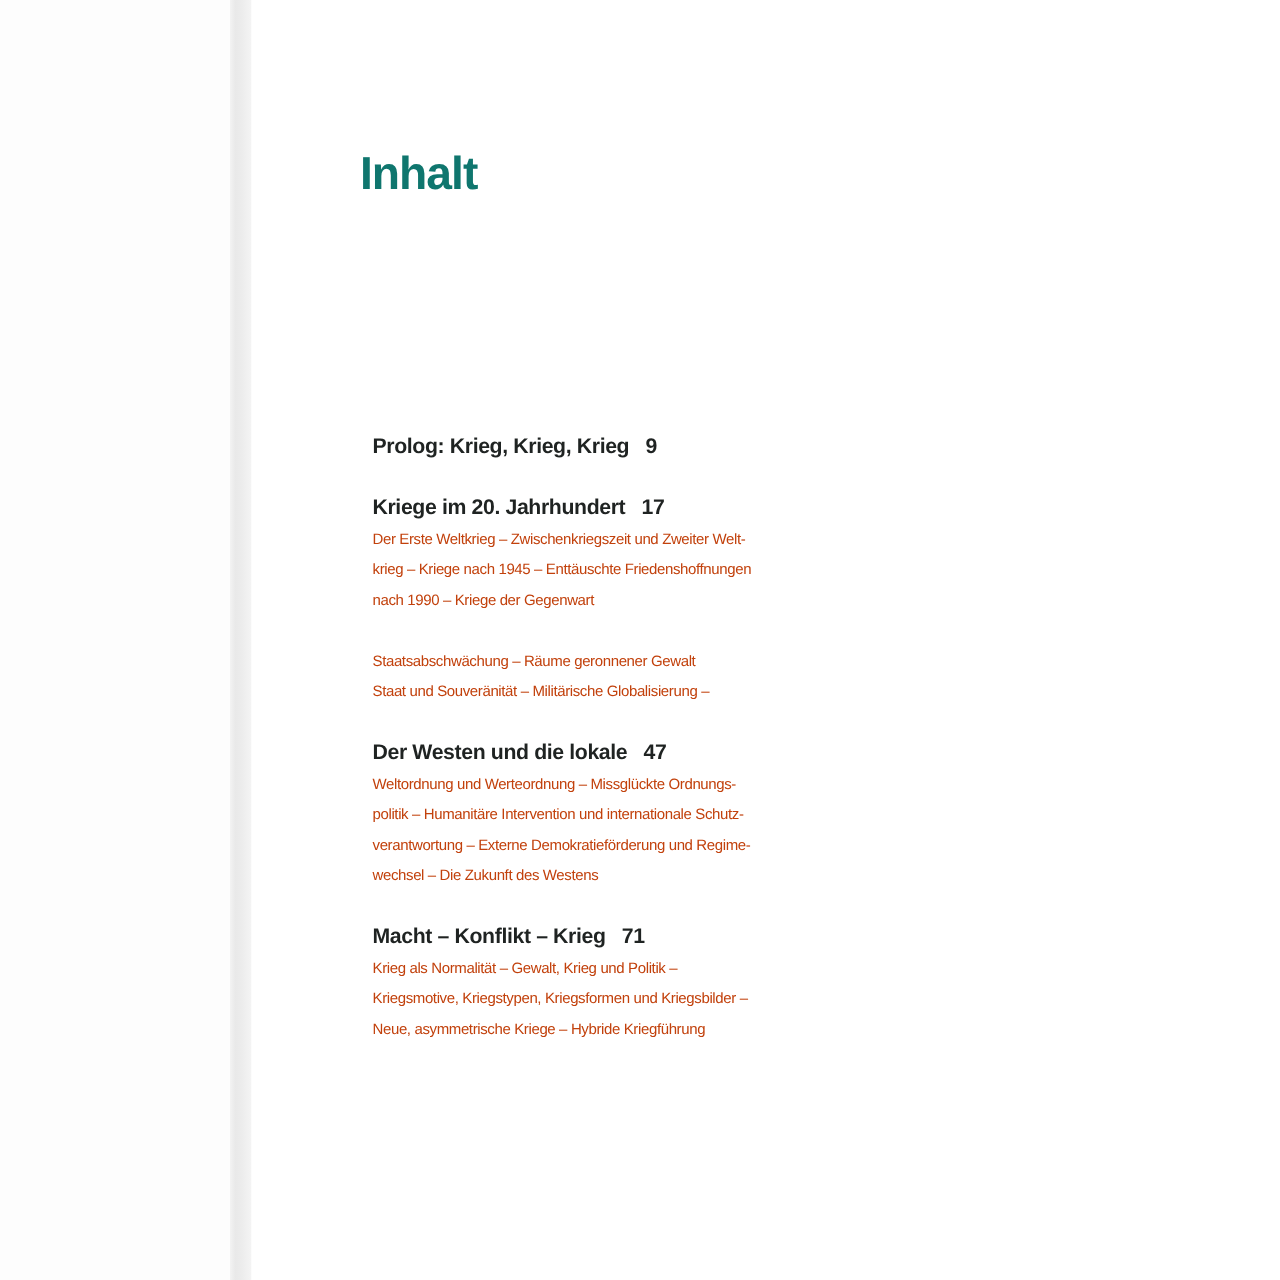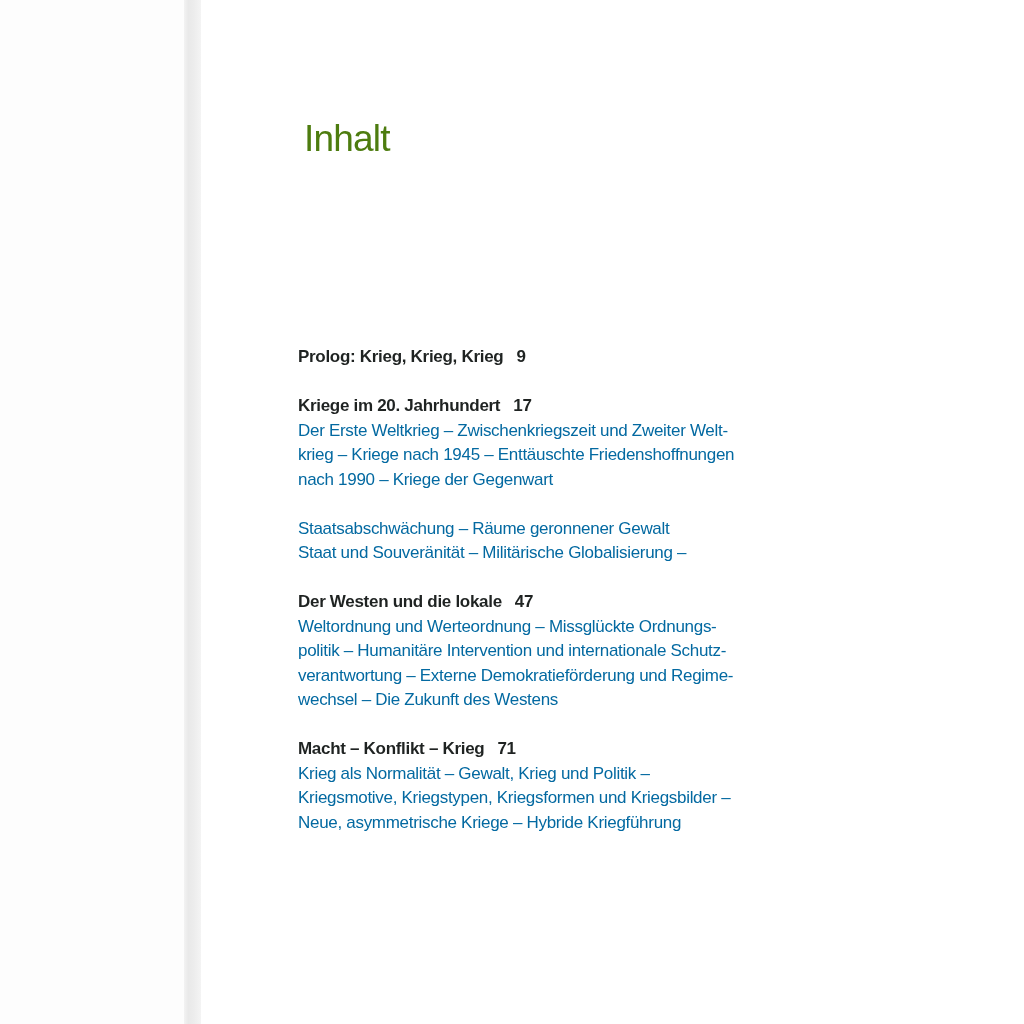--- a/index.html
+++ b/index.html
@@ -32,26 +32,26 @@
   }
   .content {
     position: absolute;
     left: 288px;
     top: 0;
     width: 470px;
   }
   .page-title {
     position: absolute;
     top: 120px;
-    left: 16px;
+    left: 0;
     font-size: 37px;
     line-height: 38px;
-    font-weight: normal;
+    font-weight: bold;
     letter-spacing: -0.8px;
-    color: #4d7c0f;
+    color: #0f766e;
     white-space: nowrap;
   }
   .toc {
     position: absolute;
     top: 345px;
     left: 0;
     width: 470px;
   }
   .toc-entry {
     margin-bottom: 24.5px;
@@ -63,24 +63,24 @@
     font-weight: bold;
     letter-spacing: -0.3px;
     color: #1f2322;
     white-space: nowrap;
   }
   .entry-page {
     display: inline-block;
     margin-left: 13px;
   }
   .entry-sub {
-    font-size: 17px;
+    font-size: 12px;
     line-height: 24.5px;
     letter-spacing: -0.3px;
-    color: #0369a1;
+    color: #c2410c;
   }
   .sub-line { white-space: nowrap; }
   .sub-line:empty { display: none; }
 </style>
 </head>
 <body>
 
 <div class="scan-page">
   <div class="left-margin"></div>
   <div class="gutter-shadow"></div>

